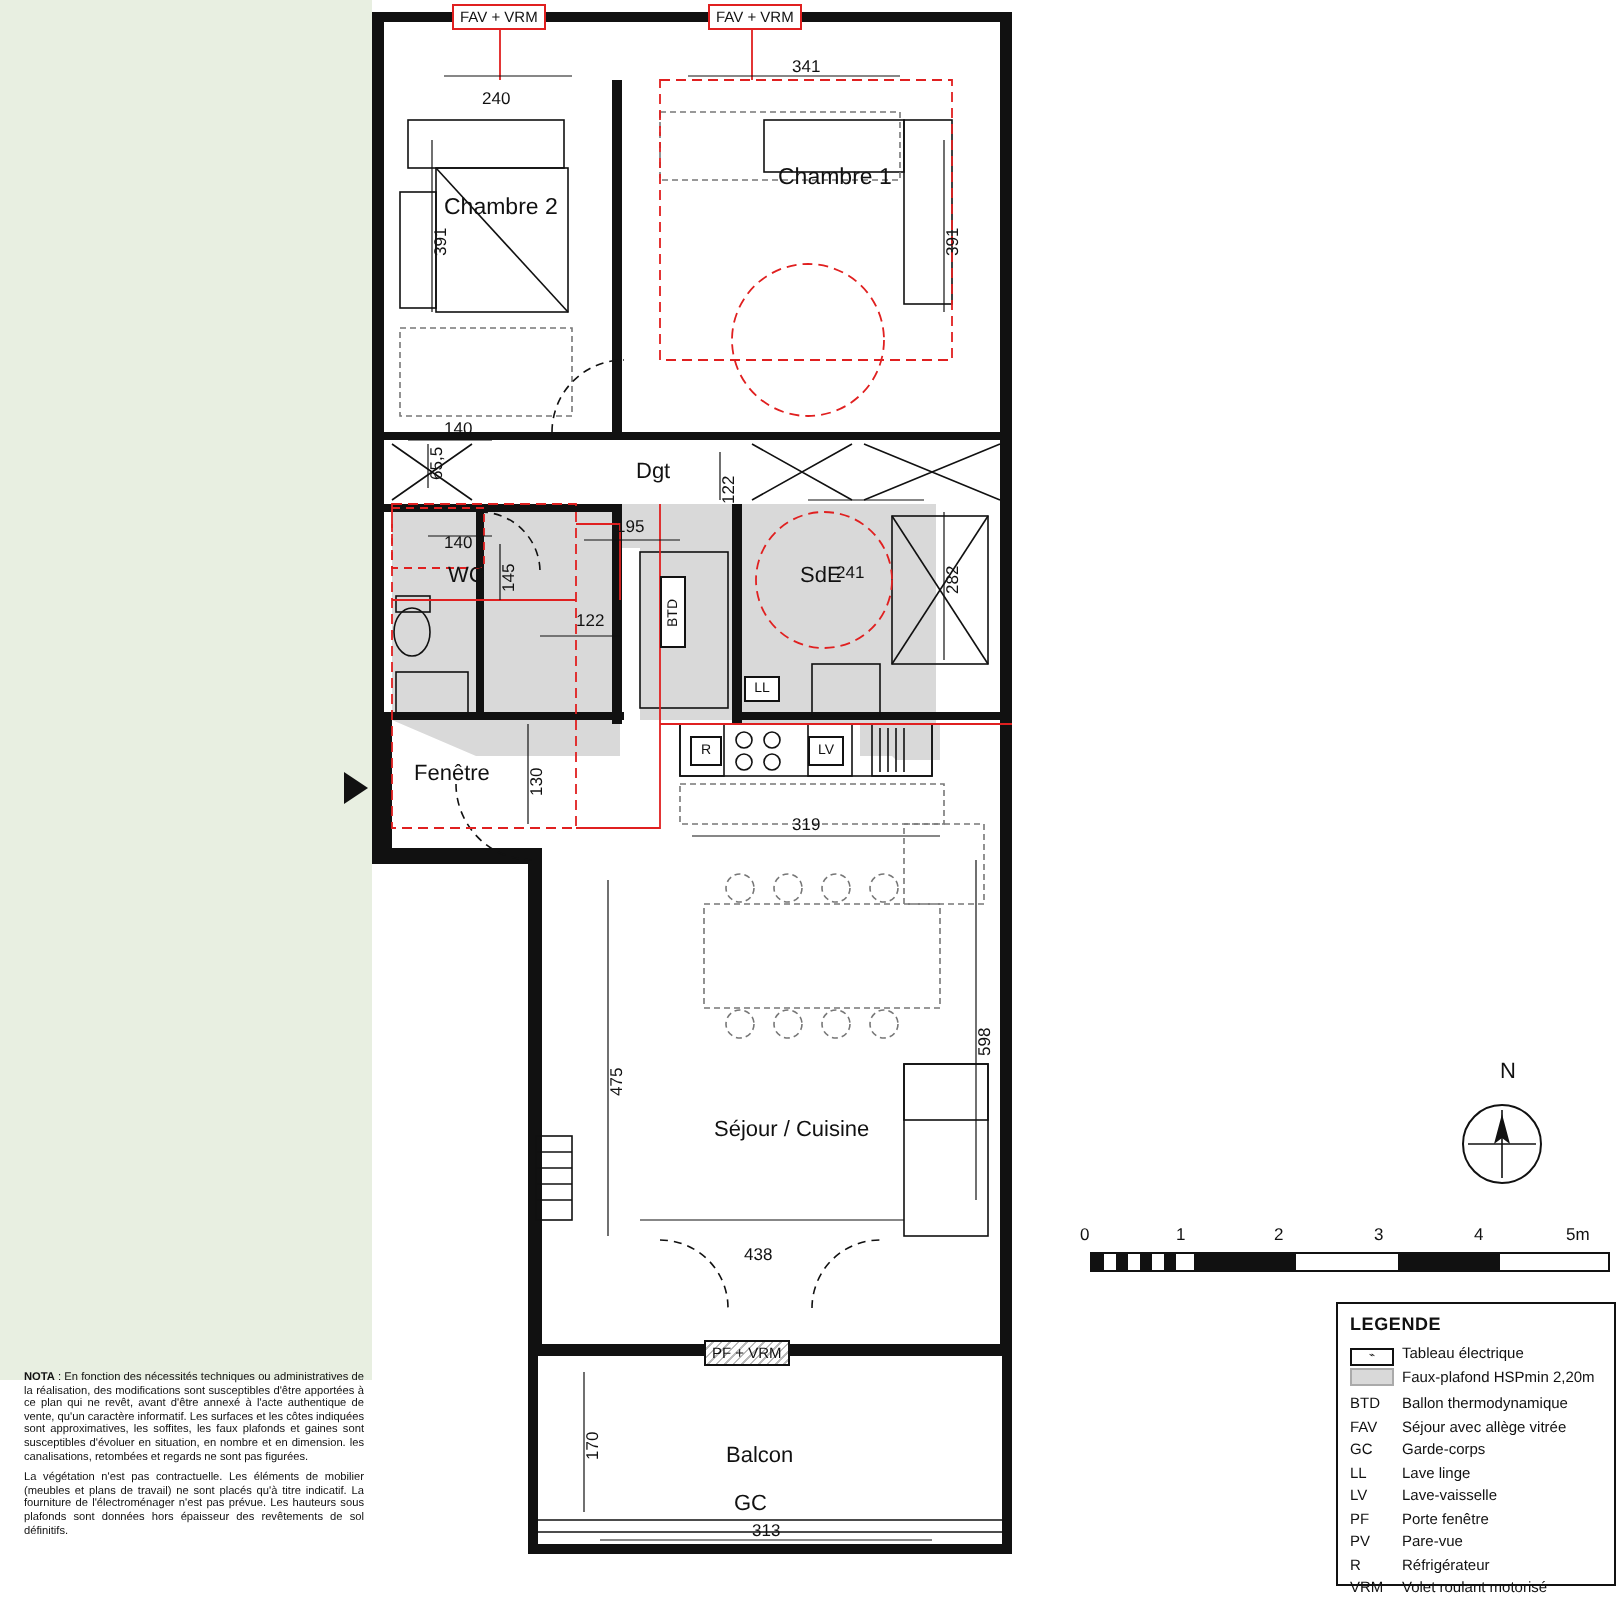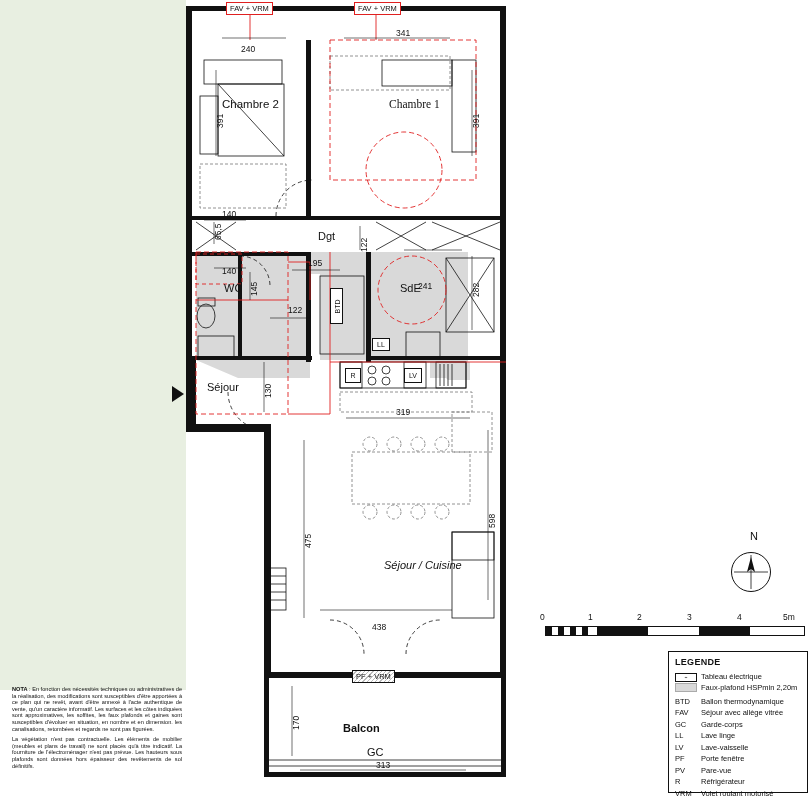--- a/index.html
+++ b/index.html
@@ -241,27 +241,27 @@
       <line x1="292" y1="686" x2="292" y2="756"></line>
       <line x1="300" y1="770" x2="466" y2="770"></line>
       <line x1="214" y1="268" x2="246" y2="268"></line>
       <line x1="250" y1="272" x2="250" y2="300"></line>
       <line x1="360" y1="226" x2="360" y2="250"></line>
       <line x1="214" y1="222" x2="214" y2="244"></line>
     </g>
   </svg>
 
   <div class="abs room-label big" style="left:222px;top:98px;">Chambre 2</div>
-  <div class="abs room-label big" style="left:389px;top:98px;font-family:Liberation Serif, serif;">Chambre 1</div>
+  <div class="abs room-label big" style="left:389px;top:83px;">Chambre 1</div>
   <div class="abs room-label" style="left:318px;top:230px;">Dgt</div>
   <div class="abs room-label" style="left:224px;top:282px;">WC</div>
   <div class="abs room-label" style="left:400px;top:282px;">SdE</div>
-  <div class="abs room-label" style="left:207px;top:381px;">Séjour</div>
-  <div class="abs room-label" style="left:384px;top:559px;font-style:italic;">Séjour / Cuisine</div>
-  <div class="abs room-label" style="left:343px;top:722px;font-weight:bold;">Balcon</div>
+  <div class="abs room-label" style="left:207px;top:381px;">Fenêtre</div>
+  <div class="abs room-label" style="left:357px;top:559px;">Séjour / Cuisine</div>
+  <div class="abs room-label" style="left:363px;top:722px;">Balcon</div>
   <div class="abs room-label" style="left:367px;top:746px;">GC</div>
 
   <div class="abs" style="left:172px;top:386px;width:0;height:0;border-top:8px solid transparent;border-bottom:8px solid transparent;border-left:12px solid #111;"></div>
 
   <div class="abs tagbox red" style="left:226px;top:2px;">FAV + VRM</div>
   <div class="abs tagbox red" style="left:354px;top:2px;">FAV + VRM</div>
   <div class="abs tagbox hatch" style="left:352px;top:670px;">PF + VRM</div>
 
   <div class="abs lbox" style="left:330px;top:288px;width:11px;height:34px;">
     <span style="transform:rotate(-90deg);font-size:7px;">BTD</span>

